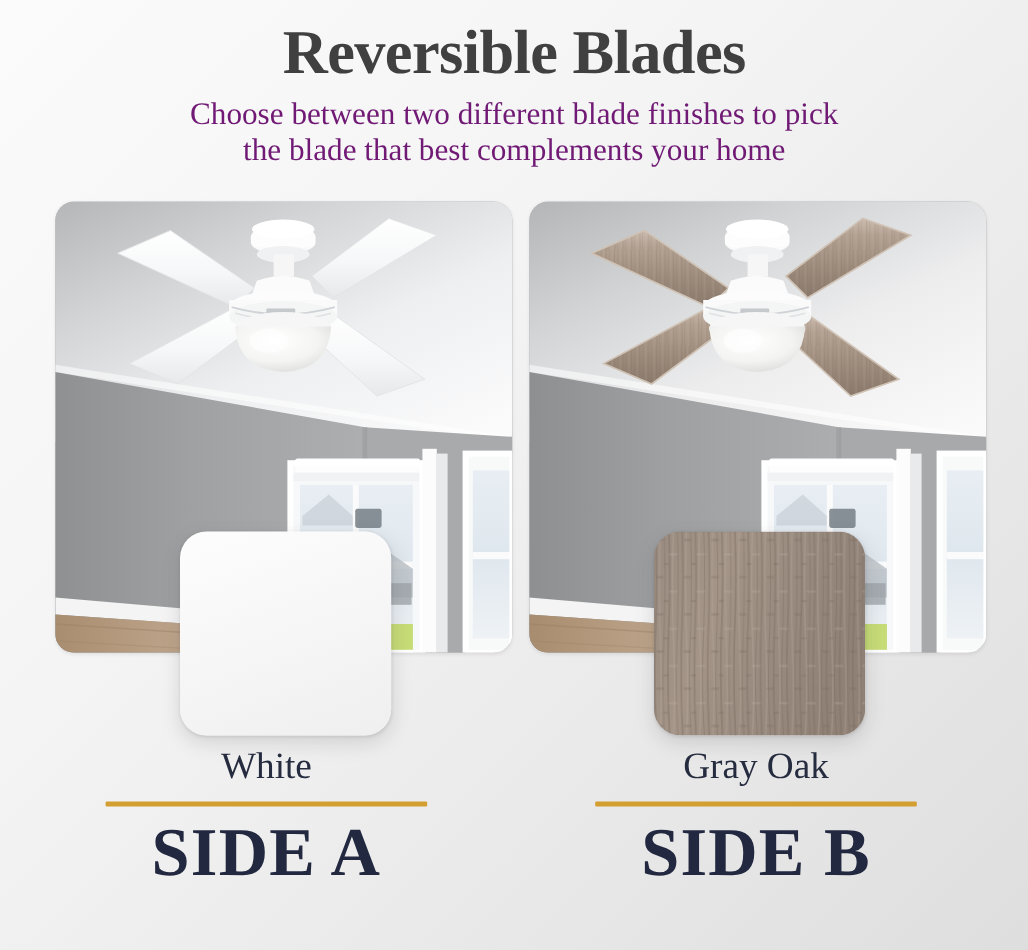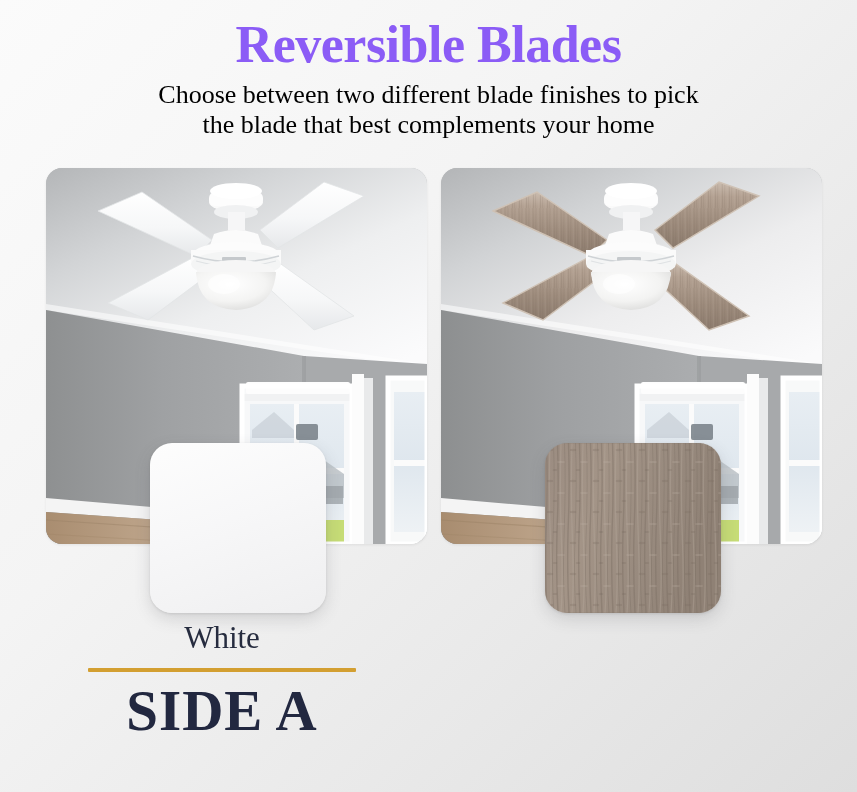--- a/index.html
+++ b/index.html
@@ -12,28 +12,28 @@
   }
   .stage { position:relative; width:857px; height:792px; }
 
   
   .header { padding-top:16px; text-align:center; }
   .title {
     font-family:"Liberation Serif", serif;
     font-weight:bold;
     font-size:52px;
     line-height:58px;
-    color:#8b5cf6;
+    color:#404040;
     letter-spacing:-0.5px;
   }
   .subtitle {
     font-family:"Liberation Serif", serif;
     font-size:26px;
     line-height:30px;
-    color:#000000;
+    color:#701a75;
     margin-top:6px;
   }
   .subtitle .l2 { display:block; }
 
   
   .panels { position:absolute; top:168px; left:0; width:857px; height:445px; }
   .panel { position:absolute; top:0; width:381px; height:376px; }
   .panel.left  { left:46px; }
   .panel.right { left:441px; }
 
@@ -372,15 +372,20 @@
       </div>
     </div>
   </div>
 
   <div class="captions">
     <div class="cap left">
       <div class="cap-name">White</div>
       <div class="rule"></div>
       <div class="cap-side">SIDE A</div>
     </div>
+    <div class="cap right">
+      <div class="cap-name">Gray Oak</div>
+      <div class="rule"></div>
+      <div class="cap-side">SIDE B</div>
+    </div>
   </div>
 
 </div>
 
 </body></html>

